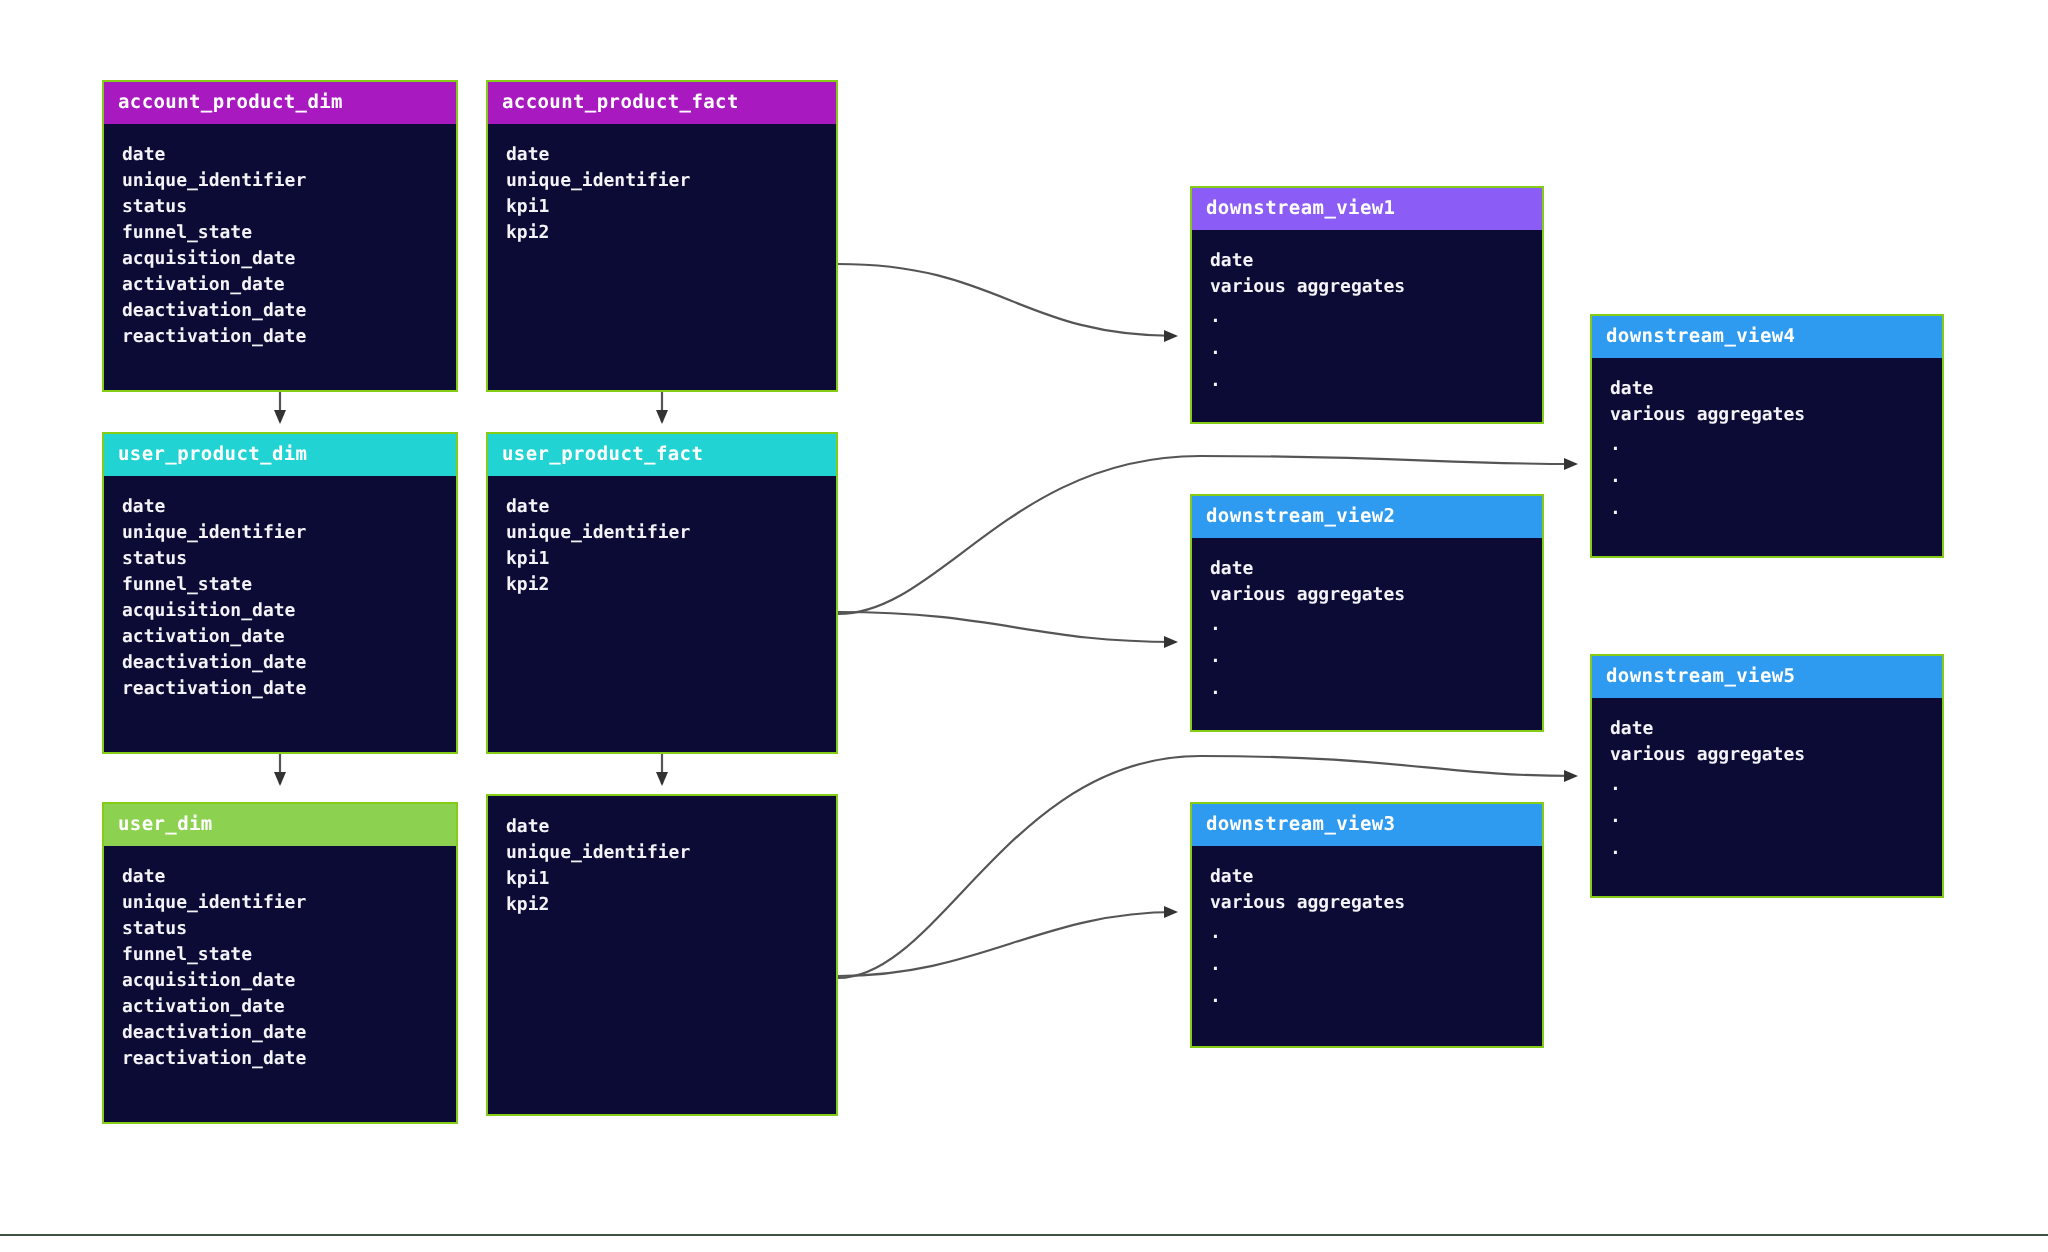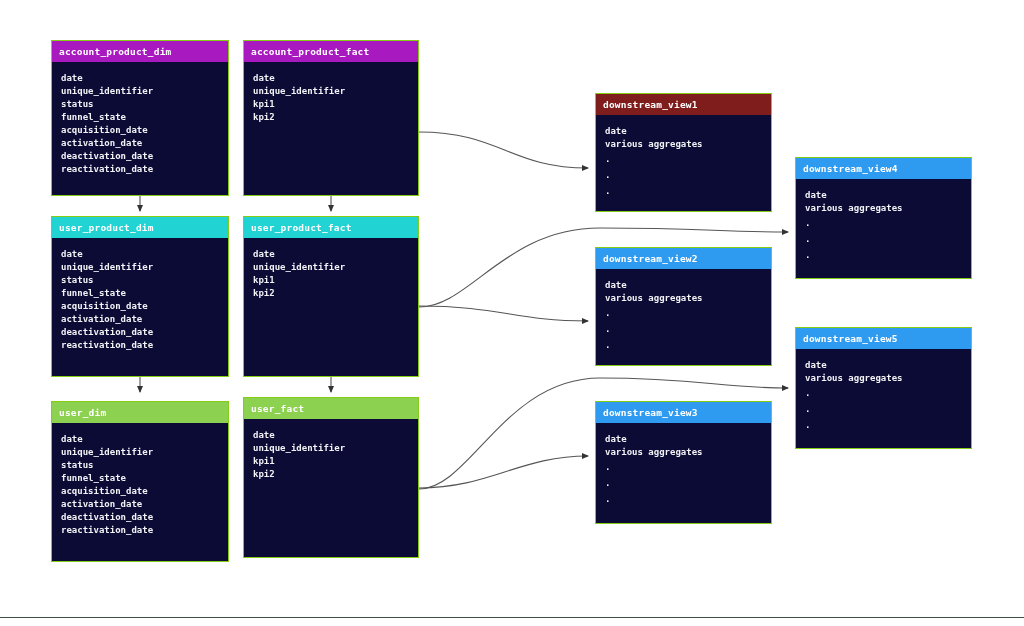--- a/index.html
+++ b/index.html
@@ -166,31 +166,30 @@
       <span class="field">status</span>
       <span class="field">funnel_state</span>
       <span class="field">acquisition_date</span>
       <span class="field">activation_date</span>
       <span class="field">deactivation_date</span>
       <span class="field">reactivation_date</span>
     </div>
   </div>
 
   <div class="entity" style="left:243px; top:397px; width:176px; height:161px;">
-    <div class="entity-header" style="background:#8cd14f;">user_fact</div>
     <div class="entity-body">
       <span class="field">date</span>
       <span class="field">unique_identifier</span>
       <span class="field">kpi1</span>
       <span class="field">kpi2</span>
     </div>
   </div>
 
   <div class="entity" style="left:595px; top:93px; width:177px; height:119px;">
-    <div class="entity-header" style="background:#7f1d1d;">downstream_view1</div>
+    <div class="entity-header" style="background:#8b5cf6;">downstream_view1</div>
     <div class="entity-body">
       <span class="field">date</span>
       <span class="field">various aggregates</span>
       <span class="dots">
         <span class="field">.</span>
         <span class="field">.</span>
         <span class="field">.</span>
       </span>
     </div>
   </div>

